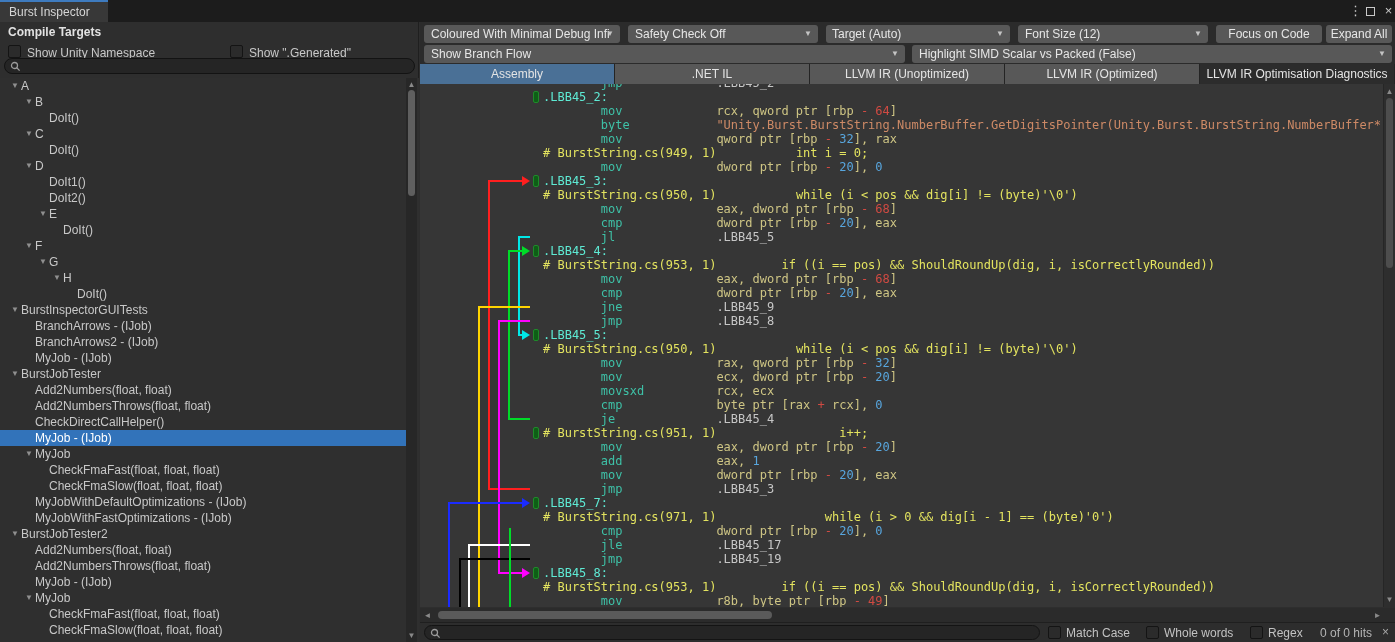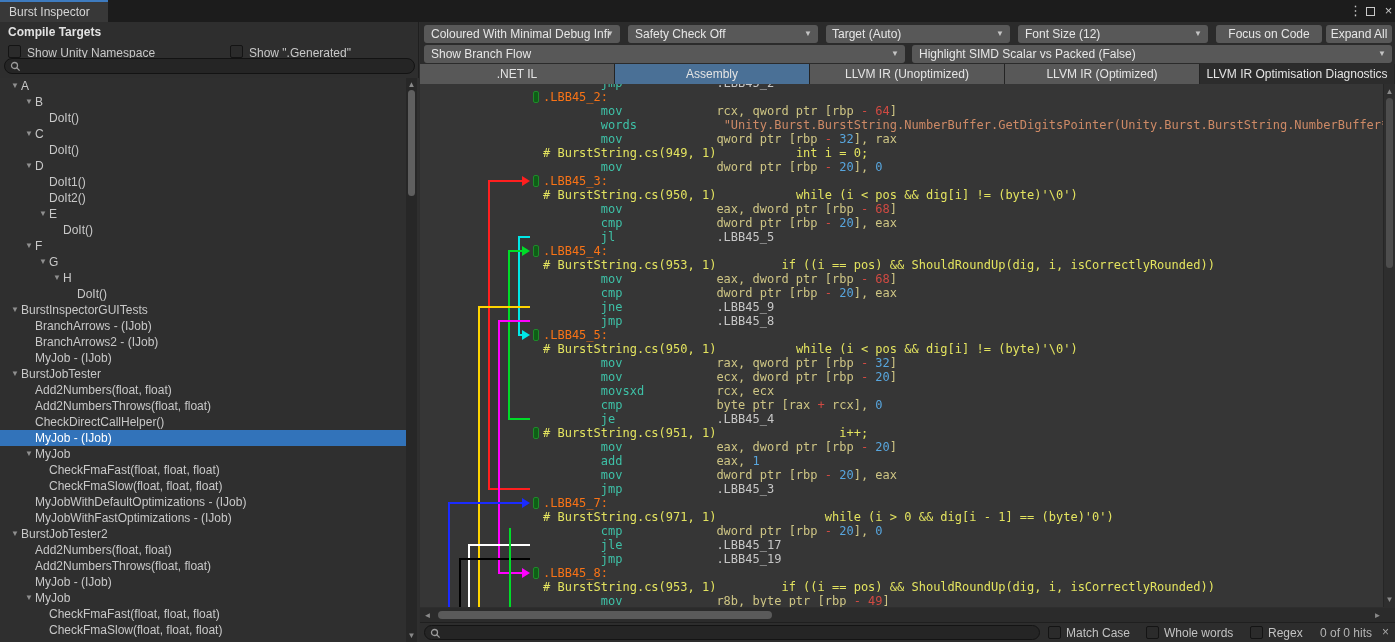--- a/index.html
+++ b/index.html
@@ -41,21 +41,21 @@
   .tab.sel { background:#4a7096; }
   .tab.dark { background:#2c2c2c; }
 
   
   .codepane { position:absolute; left:420px; top:84px; width:963px; height:523px; background:#363636; overflow:hidden; }
   .arrowsvg { position:absolute; left:0; top:0; }
   .codetext { position:absolute; left:123px; top:-8px; }
   .cline { height:14px; font-family:"DejaVu Sans Mono",monospace; font-size:12px; line-height:14px; white-space:pre; }
   .marker { position:absolute; left:-10px; width:6px; height:12px; background:#0e5e16; border:1px solid #1f8a2a; border-radius:2px; }
   .mn{color:#3ec1a7} .op{color:#cec584} .nb{color:#58a6de} .nr{color:#d04a42}
-  .cm{color:#e3e35f} .src{color:#e3e35f} .st{color:#ce8a66} .lb{color:#f97316} .jt{color:#c6c6c6}
+  .cm{color:#e3e35f} .src{color:#e3e35f} .st{color:#ce8a66} .lb{color:#5eead4} .jt{color:#c6c6c6}
 
   
   .code-vsb { position:absolute; left:1383px; top:84px; width:12px; height:523px; background:#2e2e2e; border-left:1px solid #262626; }
   .code-hsb { position:absolute; left:420px; top:608px; width:975px; height:14px; background:#2b2b2b; }
   .hthumb { position:absolute; left:18px; top:3px; width:334px; height:8px; background:#5a5a5a; border-radius:4px; }
 
   
   .bottombar { position:absolute; left:420px; top:622px; width:975px; height:20px; background:#2d2d2d; border-top:1px solid #1f1f1f; }
   .bb-input { position:absolute; left:4px; top:2px; width:616px; height:15px; background:#252525; border:1px solid #141414; border-radius:8px; }
   .bb-label { position:absolute; top:3px; font-size:12px; color:#c2c2c2; white-space:nowrap; }
@@ -226,22 +226,22 @@
         <div class="tbtn" style="left: 796px; width: 106px; top: 3px;"><span>Focus on Code</span></div>
         <div class="tbtn" style="left: 906px; width: 66px; top: 3px;"><span>Expand All</span></div>
       </div>
     <div id="tb-row2">
         <div class="dd" style="left: 4px; width: 481px; top: 23px;"><span>Show Branch Flow</span><span class="arr">▼</span></div>
         <div class="dd" style="left: 492px; width: 480px; top: 23px;"><span>Highlight SIMD Scalar vs Packed (False)</span><span class="arr">▼</span></div>
       </div>
   </div>
 
   <div class="tabsbar" id="tabsbar">
+      <div class="tab sel">Assembly</div>
       <div class="tab">.NET IL</div>
-      <div class="tab sel">Assembly</div>
       <div class="tab">LLVM IR (Unoptimized)</div>
       <div class="tab">LLVM IR (Optimized)</div>
       <div class="tab dark">LLVM IR Optimisation Diagnostics</div>
     </div>
 
   <div class="codepane" id="codepane">
     <svg class="arrowsvg" id="arrowsvg" width="963" height="523">
         <polyline points="110,405 69,405 69,97 102,97" fill="none" stroke="#ff1f1f" stroke-width="2"></polyline>
         <polygon points="102,92 110,97 102,102" fill="#ff1f1f"></polygon>
         <polyline points="110,153 99,153 99,251 102,251" fill="none" stroke="#00e8e8" stroke-width="2"></polyline>
@@ -255,21 +255,21 @@
         <polygon points="102,414 110,419 102,424" fill="#1b2bff"></polygon>
         <polyline points="110,461 49,461 49,524" fill="none" stroke="#ffffff" stroke-width="2"></polyline>
         <polyline points="110,475 40,475 40,524" fill="none" stroke="#000000" stroke-width="2"></polyline>
         <polyline points="90,444 90,524" fill="none" stroke="#00dc28" stroke-width="2"></polyline>
       </svg>
     <div class="codetext" id="codetext">
         <div class="cline"><span class="mn">        jmp             </span><span class="jt">.LBB45_2</span></div>
         <div class="cline"><span class="lb">.LBB45_2:</span></div>
         <div class="marker" style="top: 15px;"></div>
         <div class="cline"><span class="mn">        mov             </span><span class="op">rcx, qword ptr [rbp </span><span class="nr">- 64</span><span class="op">]</span></div>
-        <div class="cline"><span class="mn">        words            </span><span class="st">"Unity.Burst.BurstString.NumberBuffer.GetDigitsPointer(Unity.Burst.BurstString.NumberBuffer* t</span></div>
+        <div class="cline"><span class="mn">        byte            </span><span class="st">"Unity.Burst.BurstString.NumberBuffer.GetDigitsPointer(Unity.Burst.BurstString.NumberBuffer* t</span></div>
         <div class="cline"><span class="mn">        mov             </span><span class="op">qword ptr [rbp </span><span class="nr">- </span><span class="nb">32</span><span class="op">], rax</span></div>
         <div class="cline"><span class="cm"># BurstString.cs(949, 1)           </span><span class="src">int i = 0;</span></div>
         <div class="cline"><span class="mn">        mov             </span><span class="op">dword ptr [rbp </span><span class="nr">- </span><span class="nb">20</span><span class="op">], </span><span class="nb">0</span></div>
         <div class="cline"><span class="lb">.LBB45_3:</span></div>
         <div class="marker" style="top: 99px;"></div>
         <div class="cline"><span class="cm"># BurstString.cs(950, 1)           </span><span class="src">while (i &lt; pos &amp;&amp; dig[i] != (byte)'\0')</span></div>
         <div class="cline"><span class="mn">        mov             </span><span class="op">eax, dword ptr [rbp </span><span class="nr">- 68</span><span class="op">]</span></div>
         <div class="cline"><span class="mn">        cmp             </span><span class="op">dword ptr [rbp </span><span class="nr">- </span><span class="nb">20</span><span class="op">], eax</span></div>
         <div class="cline"><span class="mn">        jl              </span><span class="jt">.LBB45_5</span></div>
         <div class="cline"><span class="lb">.LBB45_4:</span></div>

